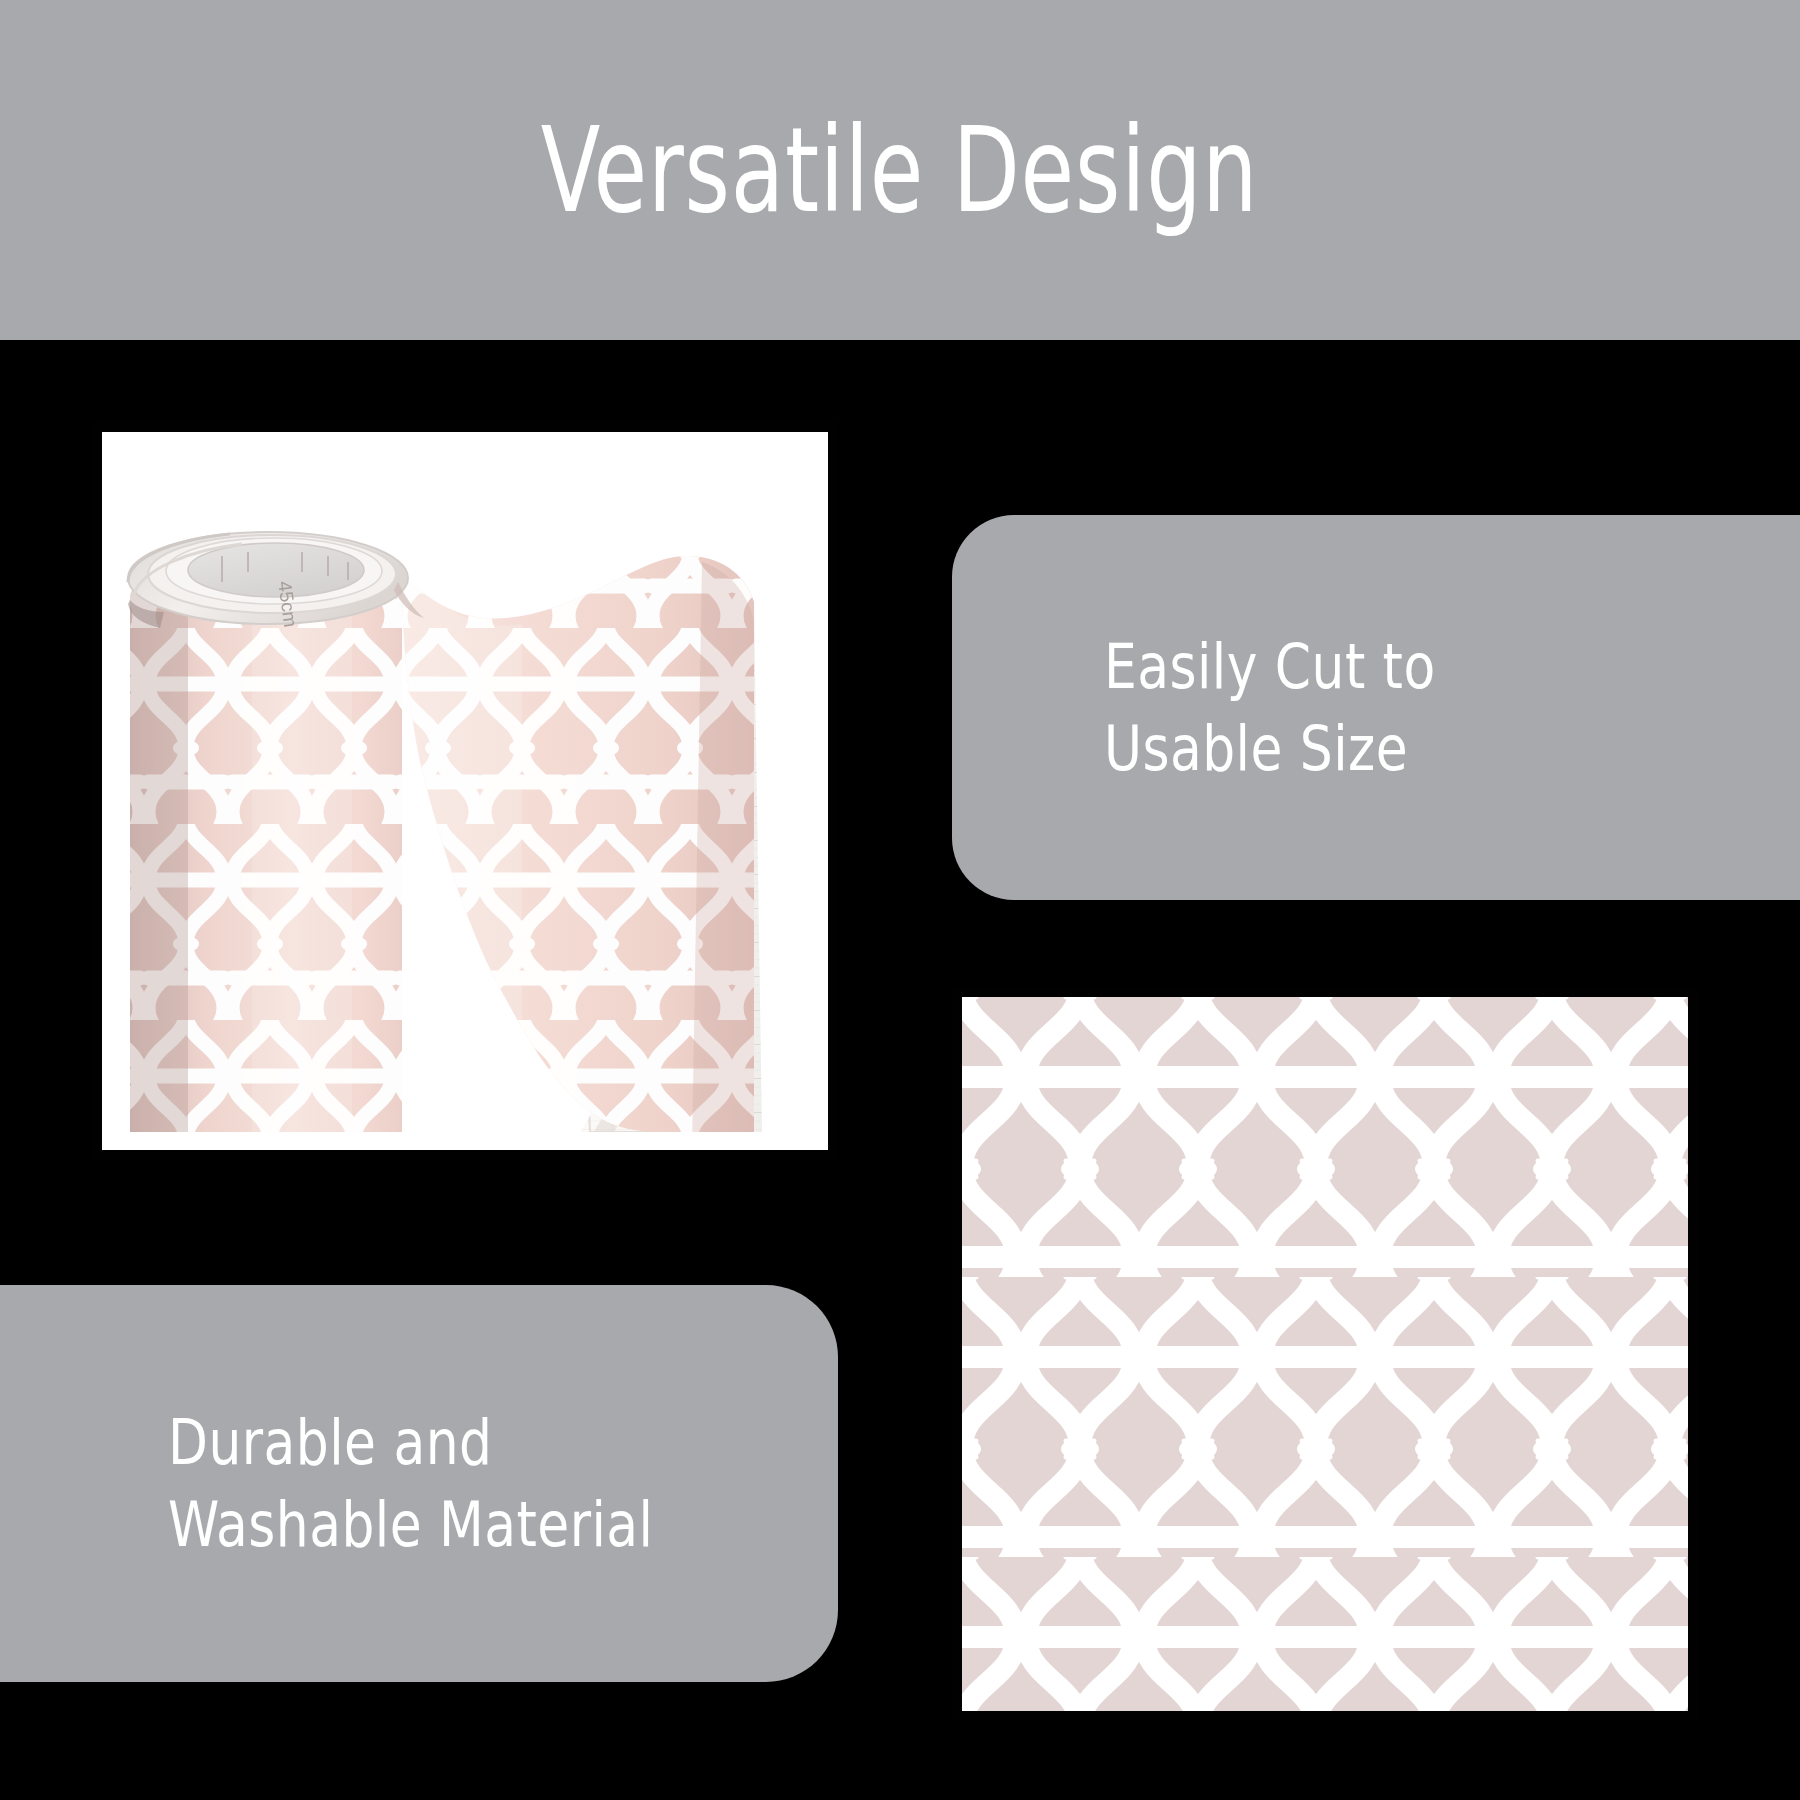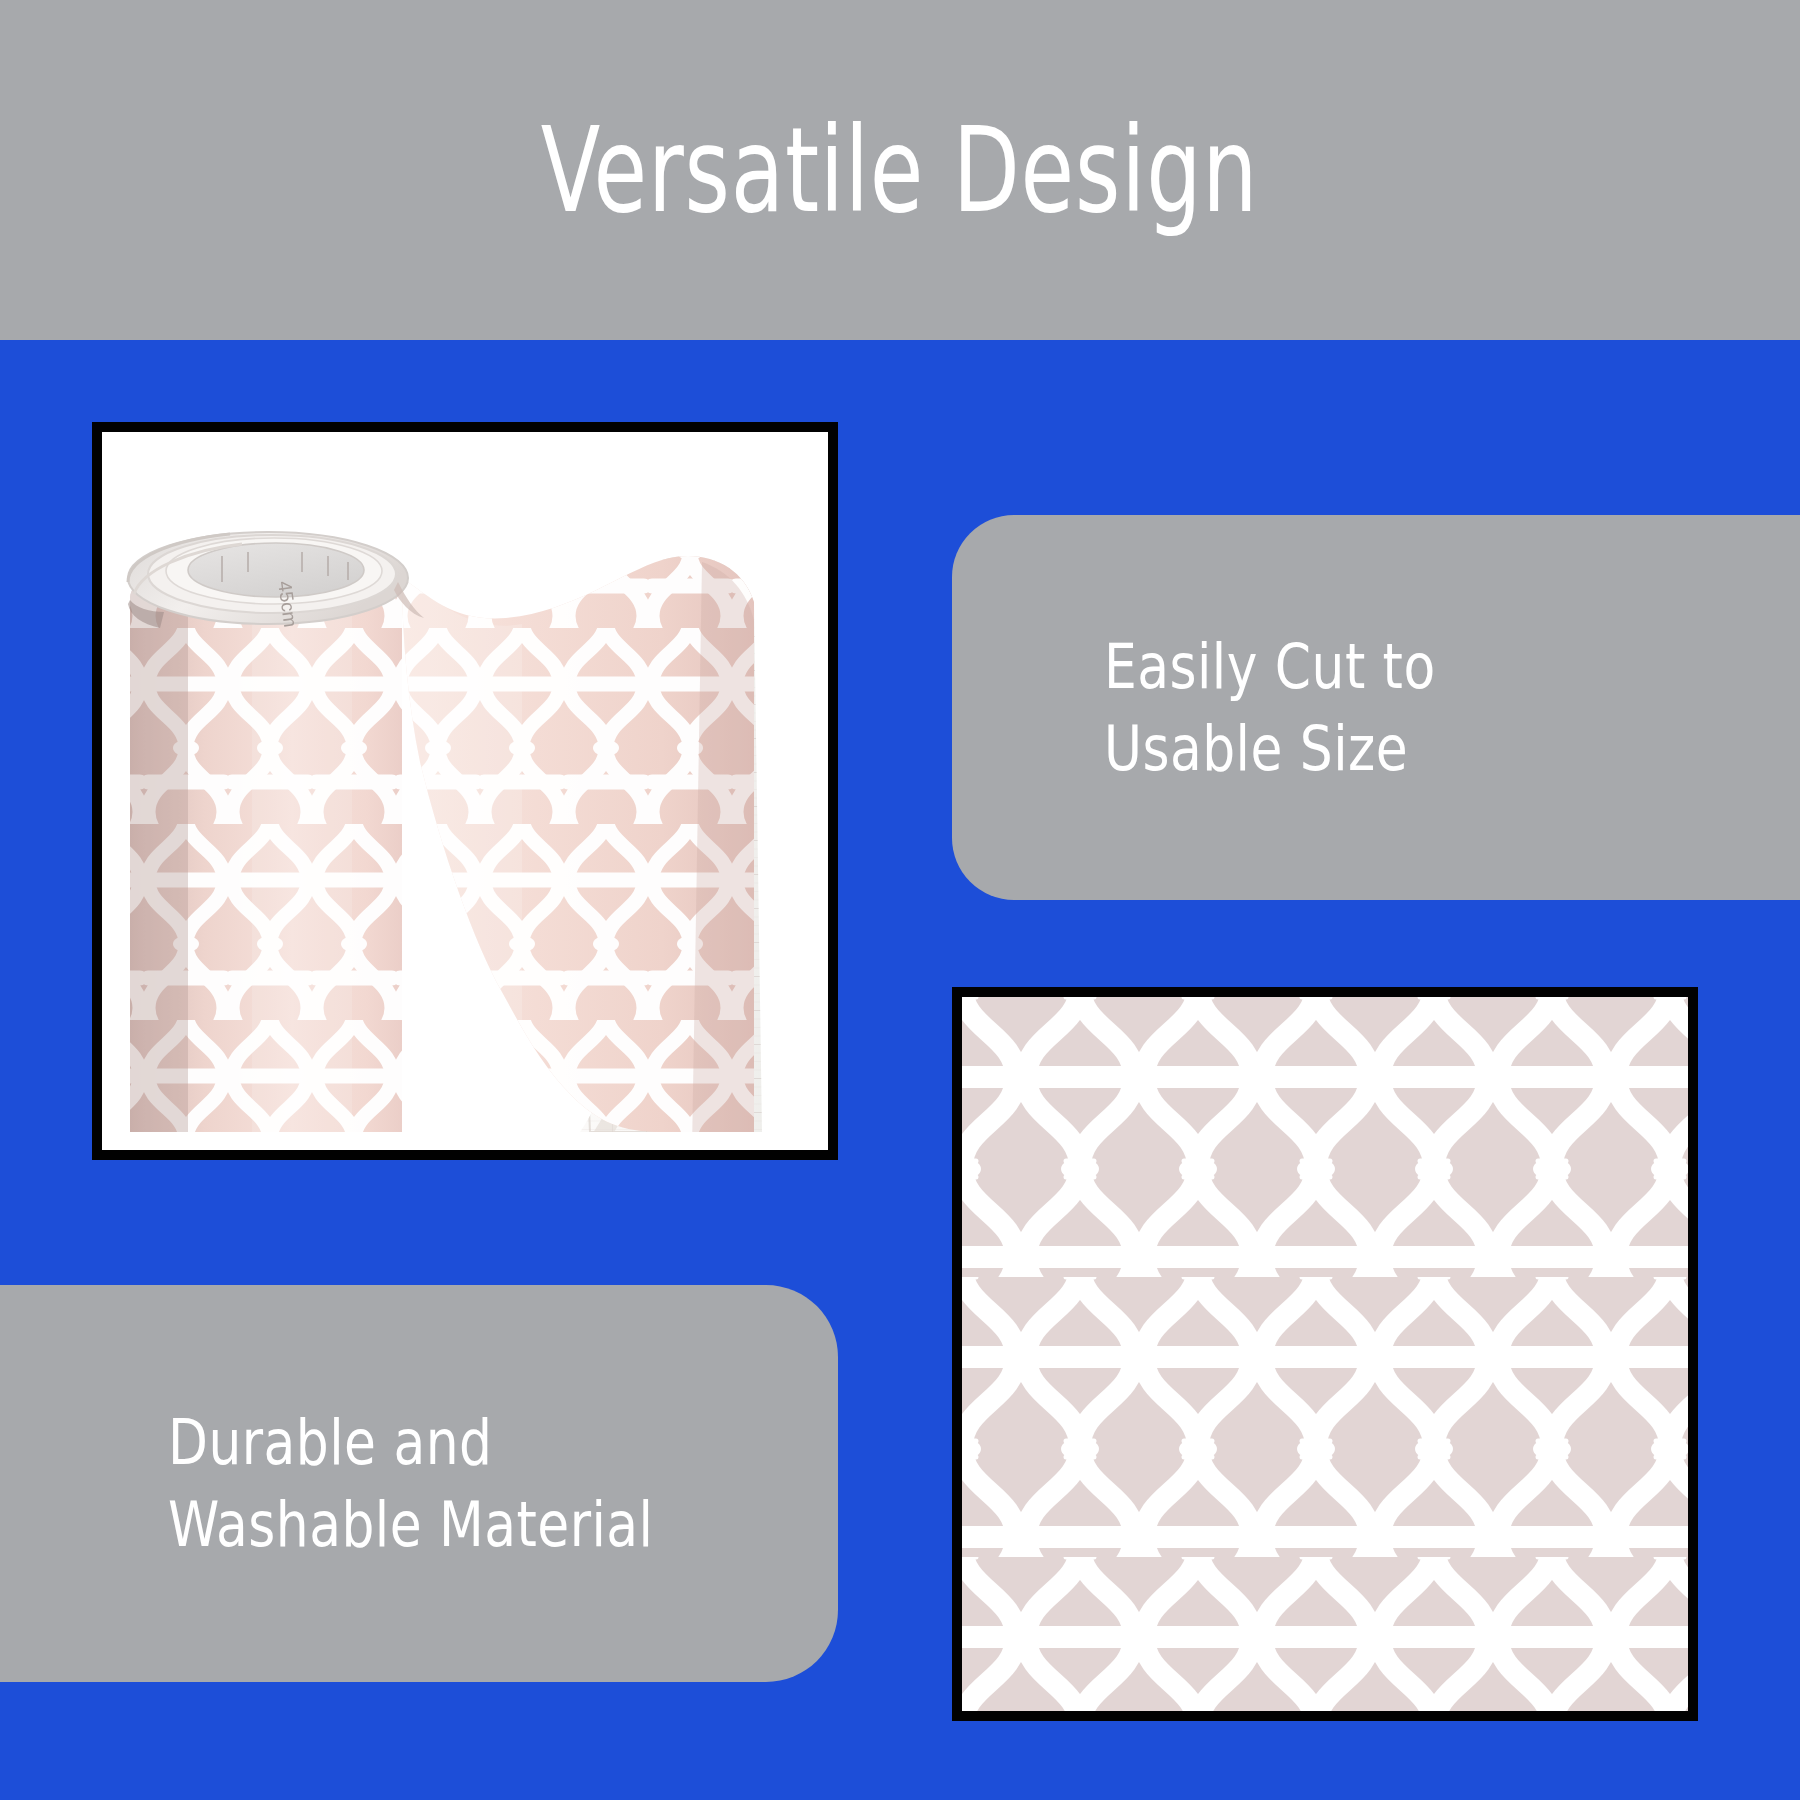--- a/index.html
+++ b/index.html
@@ -6,21 +6,21 @@
   * { box-sizing: border-box; margin: 0; padding: 0; }
   html, body {
     width: 1800px; height: 1800px;
     background: #ffffff;
     font-family: "Liberation Sans", sans-serif;
     overflow: hidden;
   }
   #canvas {
     position: relative;
     width: 1800px; height: 1800px;
-    background: #1d4ed8;
+    background: #000000;
   }
 
   
   .header-band {
     position: absolute;
     left: 0; top: 0;
     width: 1800px; height: 340px;
     background: #a7a9ac;
     display: flex;
     align-items: center;

